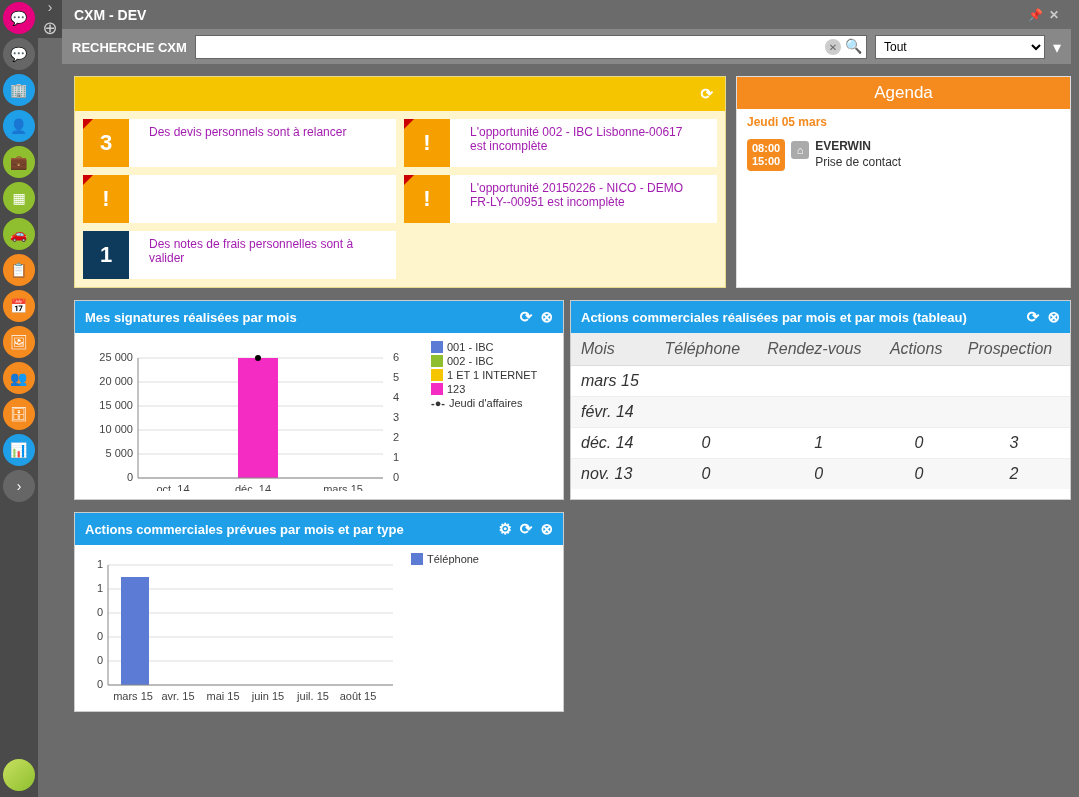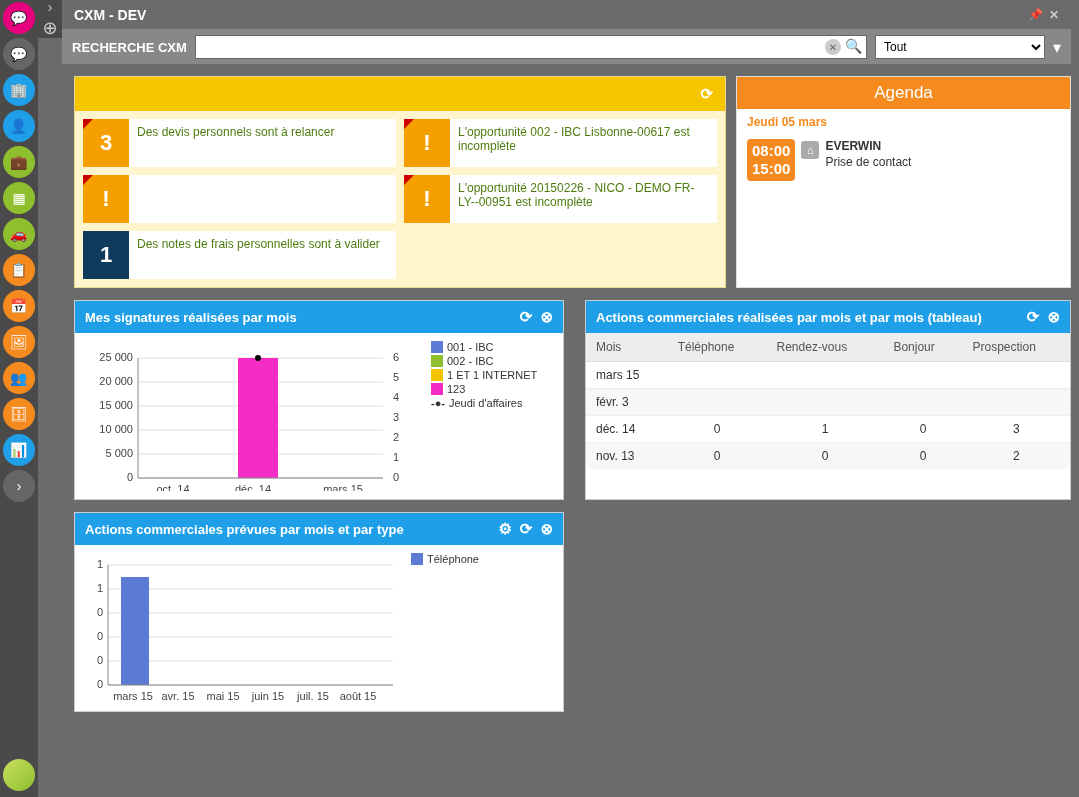--- a/index.html
+++ b/index.html
@@ -28,52 +28,52 @@
 .dashboard { padding: 12px 0 0 12px; display: flex; flex-direction: column; gap: 12px; height: calc(100% - 64px); overflow: auto; }
 .top-row { display: flex; gap: 10px; }
 
 .greeting-panel { flex: 1; background: #fff5cc; border: 1px solid #e6d98c; }
 .greeting-header { background: #f5c500; color: #fff; font-weight: bold; font-size: 13px; padding: 8px 12px; display: flex; align-items: center; position: relative; }
 .greeting-header-refresh { margin-left: auto; cursor: pointer; font-size: 15px; }
 .tiles-wrap { padding: 8px; display: grid; grid-template-columns: 1fr 1fr; gap: 8px; }
 .tile { display: flex; background: #fff; min-height: 48px; }
 .tile-badge { width: 46px; display: flex; align-items: center; justify-content: center; color: #fff; font-size: 22px; font-weight: bold; position: relative; }
 .tile-corner { position: absolute; top: 0; left: 0; width: 0; height: 0; border-left: 10px solid #c00; border-bottom: 10px solid transparent; }
-.tile-text { flex: 1; padding: 6px 8px; font-size: 12px; color: #4d7c0f; border-radius: 8px; }
+.tile-text { flex: 1; padding: 6px 20px; font-size: 12px; color: #a21caf; border-radius: 8px; }
 .orange-b { background: #f5a000; }
 .navy-b { background: #0e3a5c; }
 
 .agenda-panel { width: 335px; display: flex; flex-direction: column; border: 1px solid #ddd; background: #fff; }
 .agenda-header { background: #f58a1f; color: #fff; text-align: center; font-size: 17px; padding: 6px; }
 .agenda-date { color: #f58a1f; font-weight: bold; font-size: 12px; padding: 6px 10px; }
 .agenda-body { flex: 1; padding: 4px 10px; display: flex; flex-direction: column; gap: 6px; overflow: auto; }
 .agenda-item { display: flex; gap: 6px; align-items: flex-start; }
-.agenda-time { background: #f58a1f; color: #fff; font-size: 15px; font-weight: bold; padding: 3px 5px; border-radius: 4px; text-align: center; line-height: 1.2; }
+.agenda-time { background: #f58a1f; color: #fff; font-size: 11px; font-weight: bold; padding: 3px 5px; border-radius: 4px; text-align: center; line-height: 1.2; }
 .agenda-icon { width: 18px; height: 18px; background: #aaa; border-radius: 3px; display: flex; align-items: center; justify-content: center; color: #fff; font-size: 11px; margin-top: 2px; }
 .agenda-text { font-size: 12px; color: #333; line-height: 1.3; }
 .agenda-footer { border-top: 1px solid #ddd; padding: 6px 10px; display: flex; gap: 18px; align-items: center; font-size: 12px; color: #555; }
 .agenda-count { width: 18px; height: 18px; border-radius: 3px; display: inline-flex; align-items: center; justify-content: center; color: #fff; font-weight: bold; font-size: 11px; }
 .count-orange { background: #f58a1f; }
 .count-yellow { background: #f5c500; }
 
-.charts-row { display: flex; gap: 21px; }
+.charts-row { display: flex; gap: 6px; }
 .chart-panel { background: #fff; border: 1px solid #ccc; }
 .chart-header { background: #1e9fe8; color: #fff; font-weight: bold; font-size: 13px; padding: 7px 10px; display: flex; align-items: center; }
 .chart-header-icons { margin-left: auto; display: flex; gap: 8px; }
 .chart-header-icons span { cursor: pointer; font-size: 15px; }
 .chart-body { padding: 8px; display: flex; font-size: 11px; color: #333; }
 
 .chart-left { flex: 0 0 490px; }
 .chart-right { flex: 1; min-width: 0; }
 .legend { flex: 1; padding-left: 8px; font-size: 11px; }
 .legend-item { display: flex; align-items: center; gap: 4px; margin-bottom: 2px; }
 .legend-swatch { width: 12px; height: 12px; }
 
 .table-panel .chart-body { padding: 0; display: block; }
-.tbl { width: 100%; border-collapse: collapse; font-size: 12px; }
+.tbl { width: 100%; border-collapse: collapse; font-size: 16px; font-style: italic; }
 .tbl th { background: #ededed; text-align: left; padding: 7px 10px; color: #555; font-weight: normal; border-bottom: 1px solid #ddd; }
 .tbl td { padding: 6px 10px; border-top: 1px solid #eee; color: #333; }
 .tbl tr:nth-child(even) td { background: #f7f7f7; }
 
 .chart2-panel { width: 490px; }
 </style>
 </head>
 <body>
 
 <div class="sidebar" id="sidebar-container">
@@ -241,34 +241,34 @@
             <span>⊗</span>
           </div>
         </div>
         <div class="chart-body">
           <table class="tbl">
             <thead>
                 <tr id="tbl-head">
                   <th>Mois</th>
                   <th>Téléphone</th>
                   <th>Rendez-vous</th>
-                  <th>Bonjour</th>
+                  <th>Actions</th>
                   <th>Prospection</th>
                 </tr>
               </thead>
             <tbody id="tbl-body">
                 <tr>
                   <td>mars 15</td>
                   <td style="text-align: center;"></td>
                   <td style="text-align: center;"></td>
                   <td style="text-align: center;"></td>
                   <td style="text-align: center;"></td>
                 </tr>
                 <tr>
-                  <td>févr. 3</td>
+                  <td>févr. 14</td>
                   <td style="text-align: center;"></td>
                   <td style="text-align: center;"></td>
                   <td style="text-align: center;"></td>
                   <td style="text-align: center;"></td>
                 </tr>
                 <tr>
                   <td>déc. 14</td>
                   <td style="text-align: center;">0</td>
                   <td style="text-align: center;">1</td>
                   <td style="text-align: center;">0</td>

